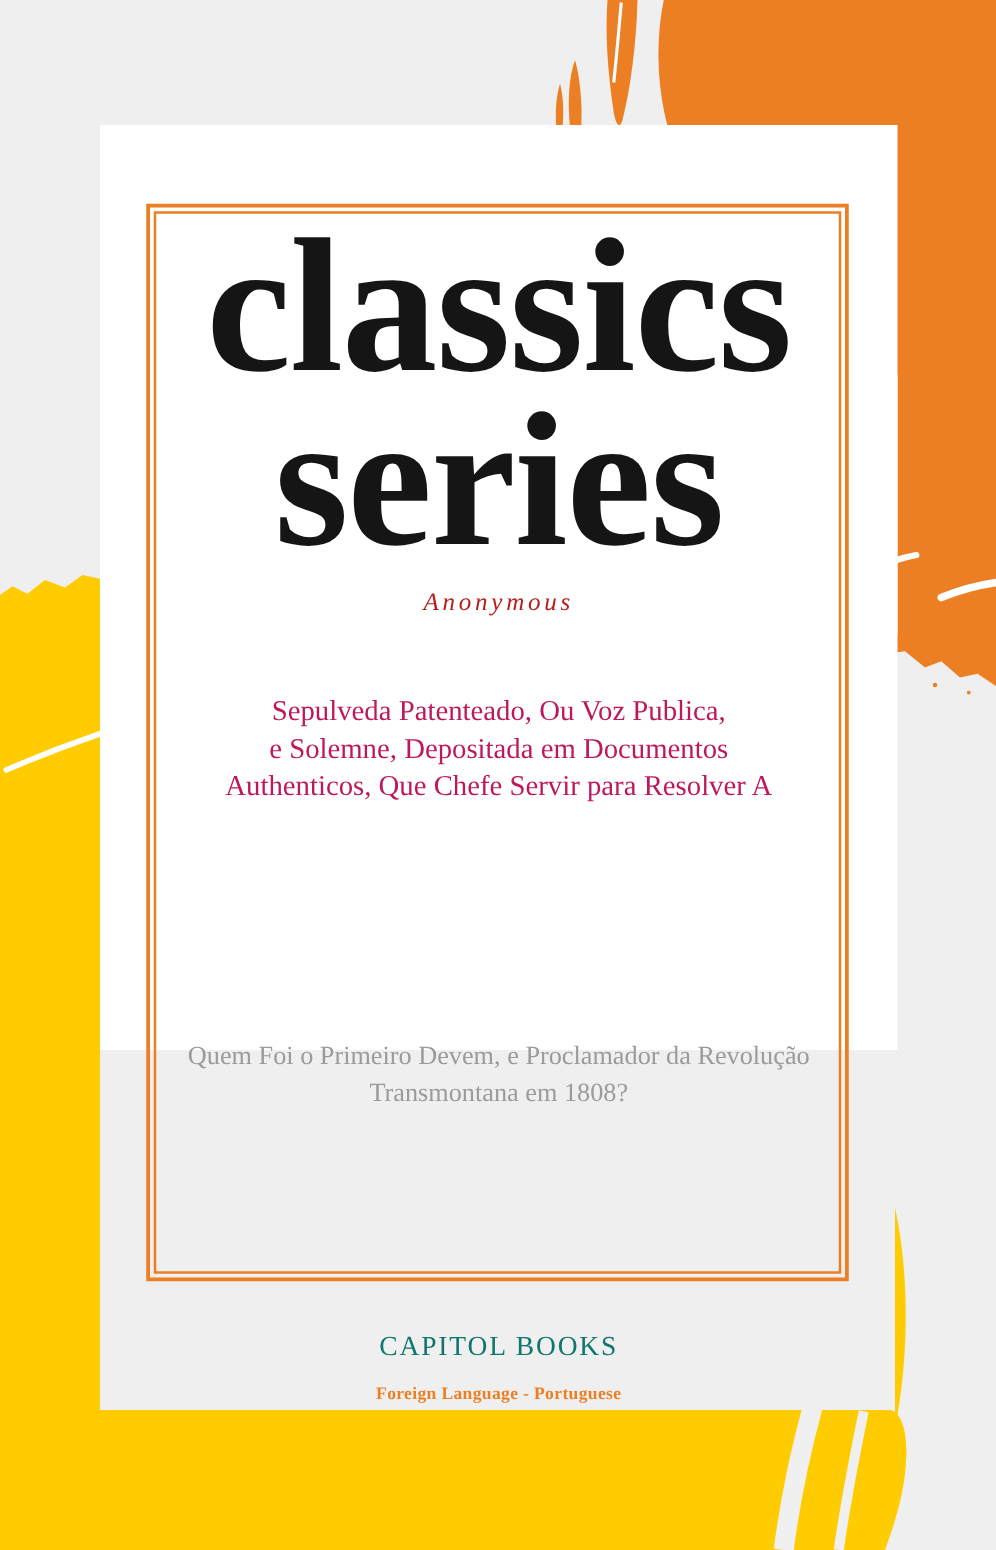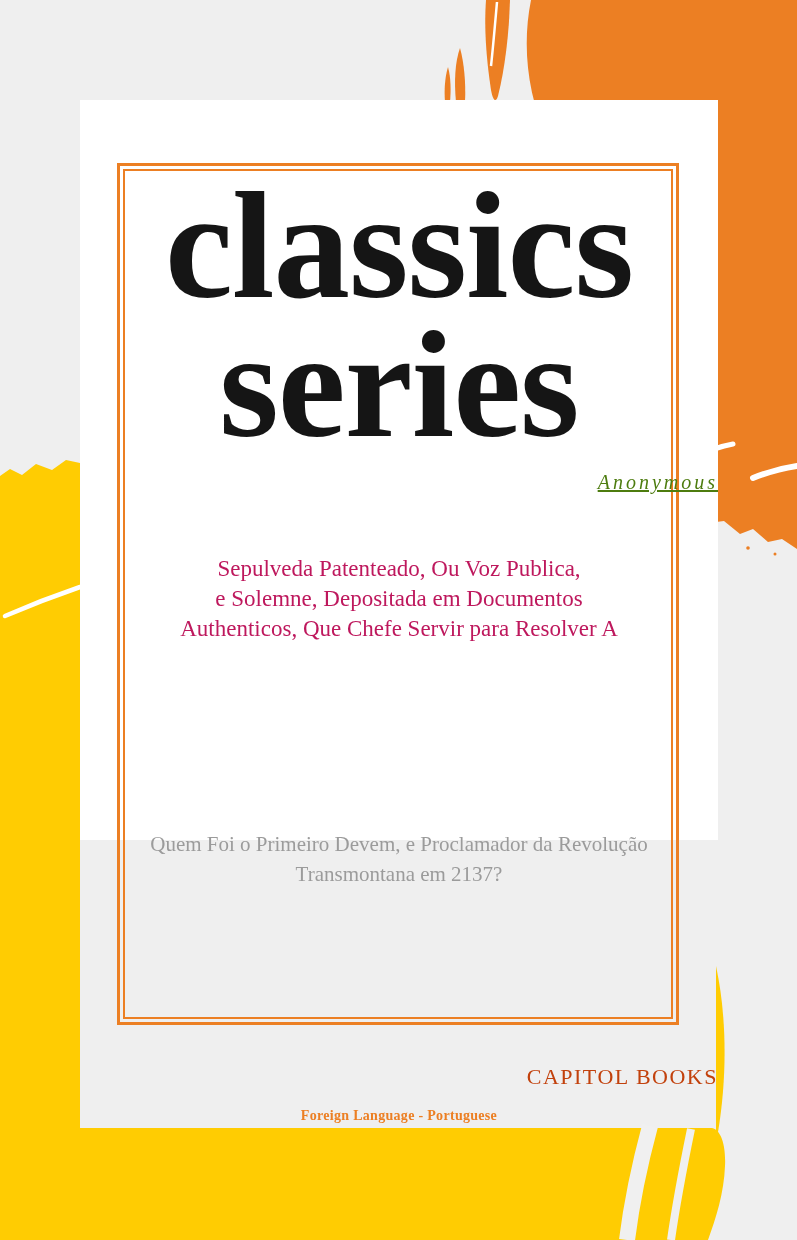--- a/index.html
+++ b/index.html
@@ -31,45 +31,44 @@
     position:absolute;top:76px;left:0;right:0;margin:0;
     text-align:center;
     font-family:"Liberation Serif",serif;
     font-weight:700;
     font-size:153px;line-height:139px;
     letter-spacing:-1px;
     color:#151515;
   }
   .author{
     position:absolute;top:370px;left:0;right:0;
-    text-align:right;
+    text-align:center;
     font-style:italic;
     font-size:20px;line-height:24px;
     letter-spacing:3px;
-    color:#4d7c0f;
-    text-decoration:underline;
+    color:#b91c1c;
   }
   .book-title{
     position:absolute;top:454px;left:0;right:0;
     text-align:center;
     font-size:23px;line-height:30px;
     color:#be185d;
   }
   .question{
     position:absolute;top:729px;left:0;right:0;
     text-align:center;
     font-size:21px;line-height:30px;
     color:#9B9B9B;
   }
   .publisher{
     position:absolute;top:963px;left:0;right:0;
-    text-align:right;
+    text-align:center;
     font-size:22px;line-height:27px;
     letter-spacing:1.5px;
-    color:#c2410c;
+    color:#0f766e;
   }
   .category{
     position:absolute;top:1007px;left:0;right:0;
     text-align:center;
     font-size:14px;line-height:18px;
     letter-spacing:0.3px;
     color:#EC7F23;
     font-weight:bold;
   }
 </style>
@@ -123,20 +122,20 @@
     <div class="author">Anonymous</div>
 
     <div class="book-title">
       <span class="line">Sepulveda Patenteado, Ou Voz Publica,</span>
       <span class="line">e Solemne, Depositada em Documentos</span>
       <span class="line">Authenticos, Que Chefe Servir para Resolver A</span>
     </div>
 
     <div class="question">
       <span class="line">Quem Foi o Primeiro Devem, e Proclamador da Revolução</span>
-      <span class="line">Transmontana em 2137?</span>
+      <span class="line">Transmontana em 1808?</span>
     </div>
 
     <div class="publisher">CAPITOL BOOKS</div>
 
     <div class="category">Foreign Language - Portuguese</div>
   </div>
 </div>
 
 </body></html>

